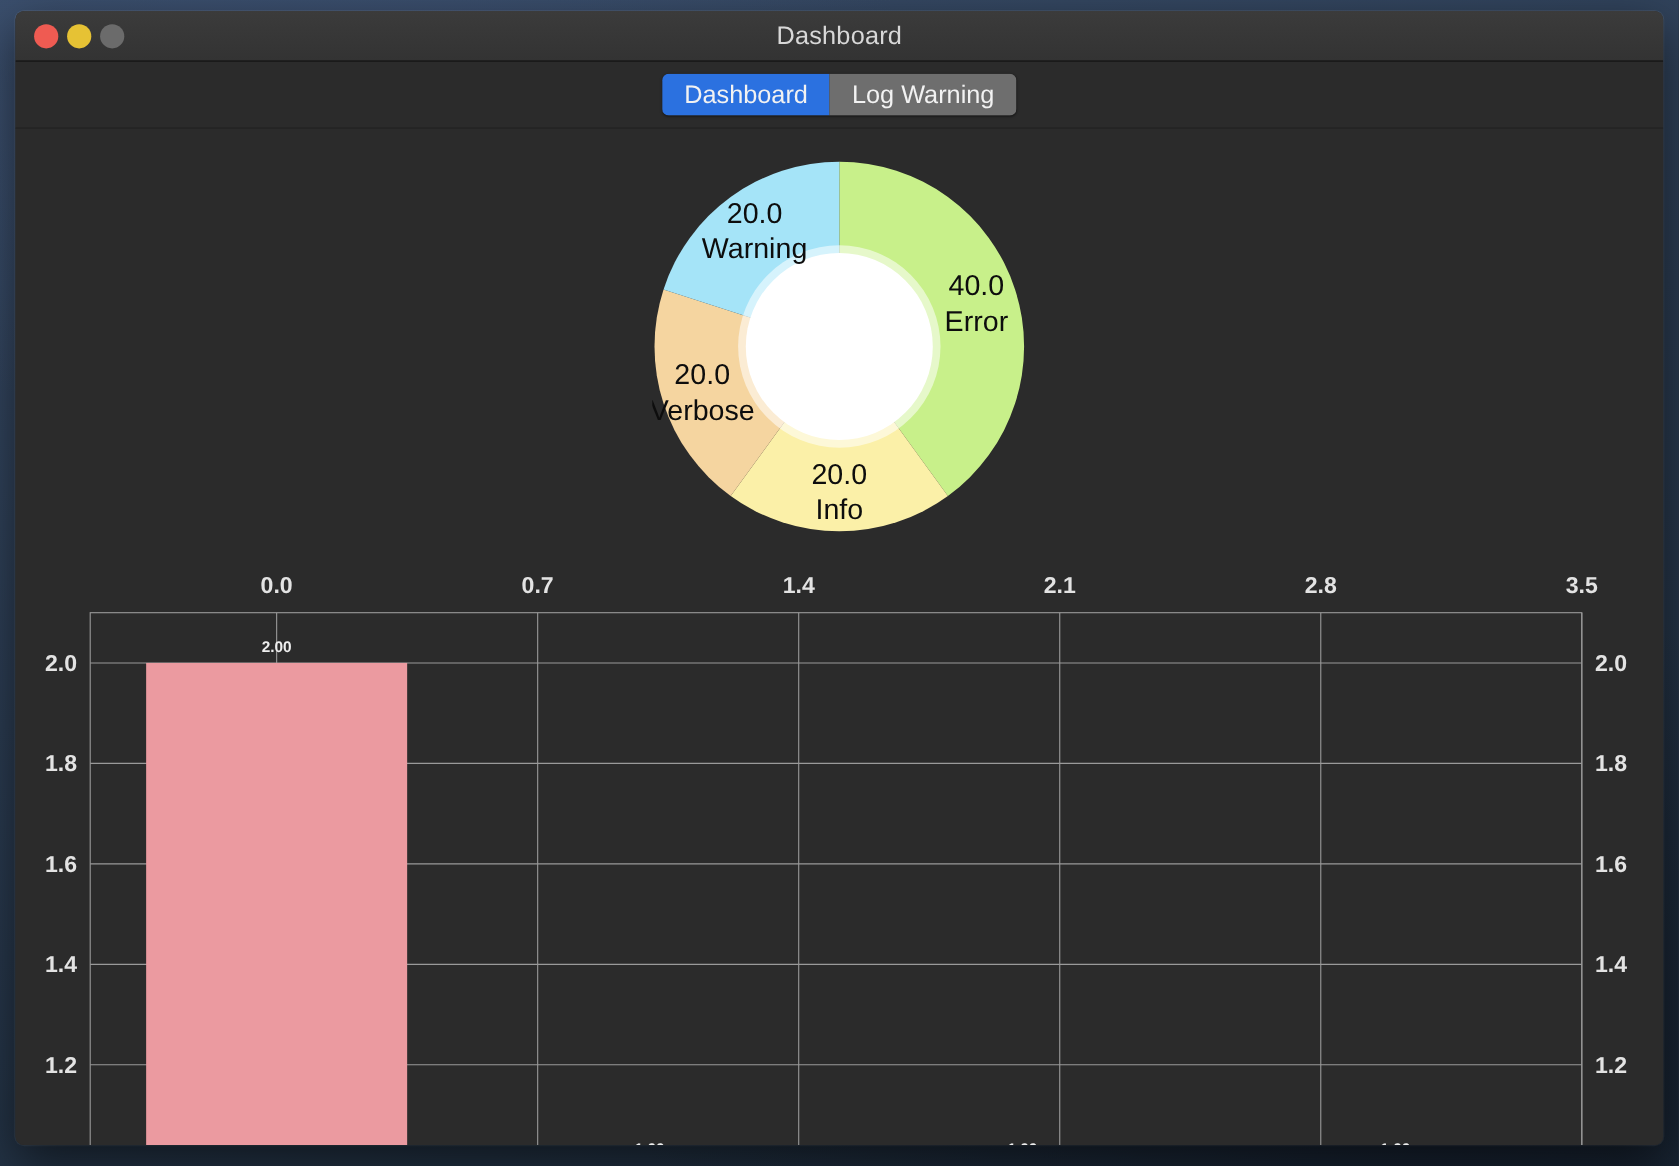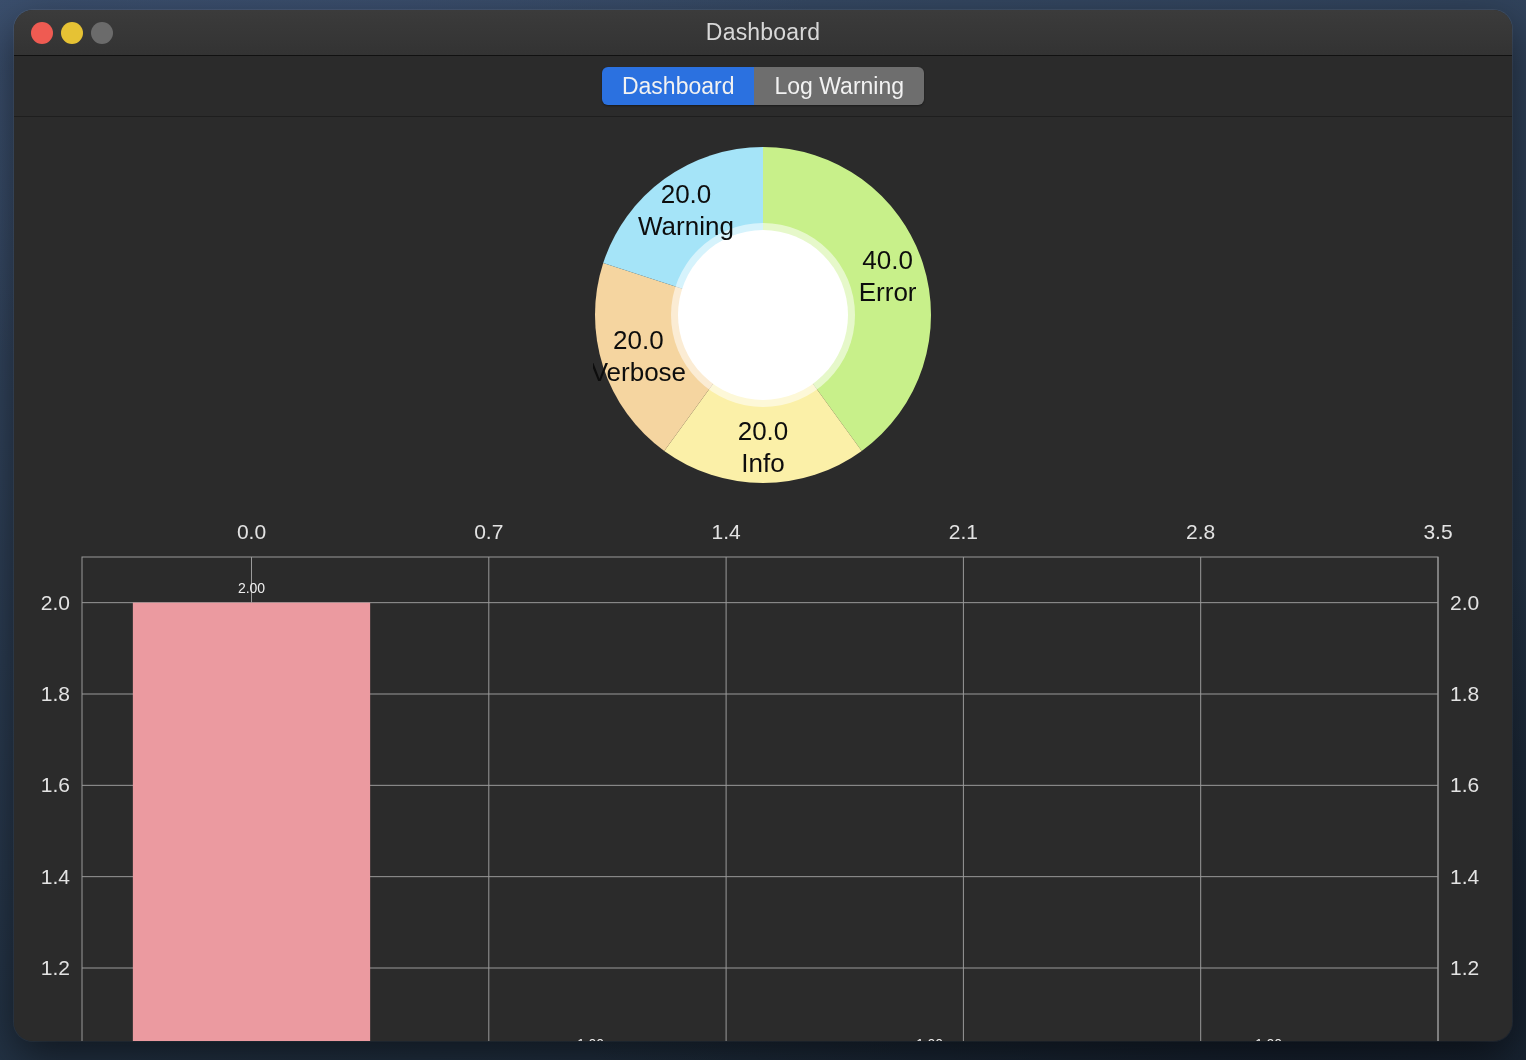--- a/index.html
+++ b/index.html
@@ -19,21 +19,21 @@
   }
 
   
   .window {
     position: absolute;
     left: 14px;
     top: 10px;
     width: 1498px;
     height: 1031px;
     background: #2b2b2b;
-    border-radius: 19px;
+    border-radius: 8px;
     box-shadow: 0 16px 44px rgba(0,0,0,0.55), 0 0 0 1px rgba(255,255,255,0.08);
     overflow: hidden;
     display: flex;
     flex-direction: column;
   }
 
   .titlebar {
     position: relative;
     height: 45px;
     flex: 0 0 45px;
@@ -128,20 +128,21 @@
     text-anchor: middle;
     font-family: "Liberation Sans", sans-serif;
   }
 
   
   .chart {
     position: absolute;
     left: 0; right: 0;
     top: 398px;
     bottom: 0;
+    font-weight: bold;
   }
   .chart svg { display: block; }
 
   .tick-text {
     fill: #e3e3e3;
     font-size: 21px;
     font-family: "Liberation Sans", sans-serif;
   }
   .bar-value {
     fill: #eeeeee;

